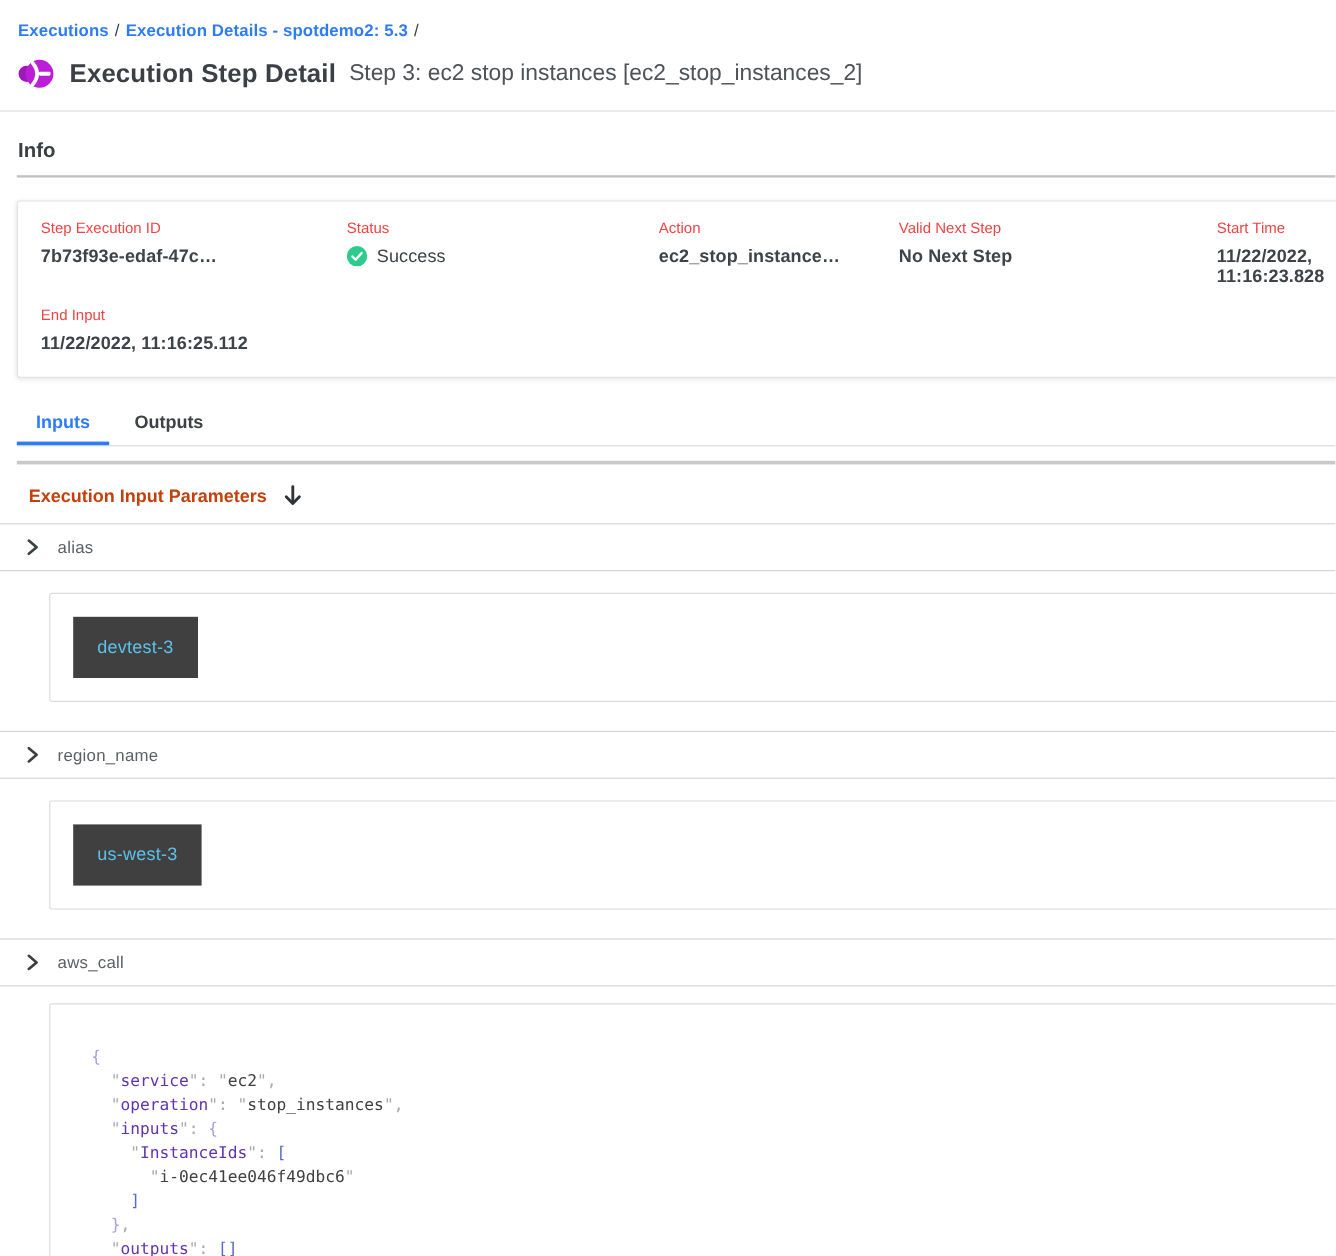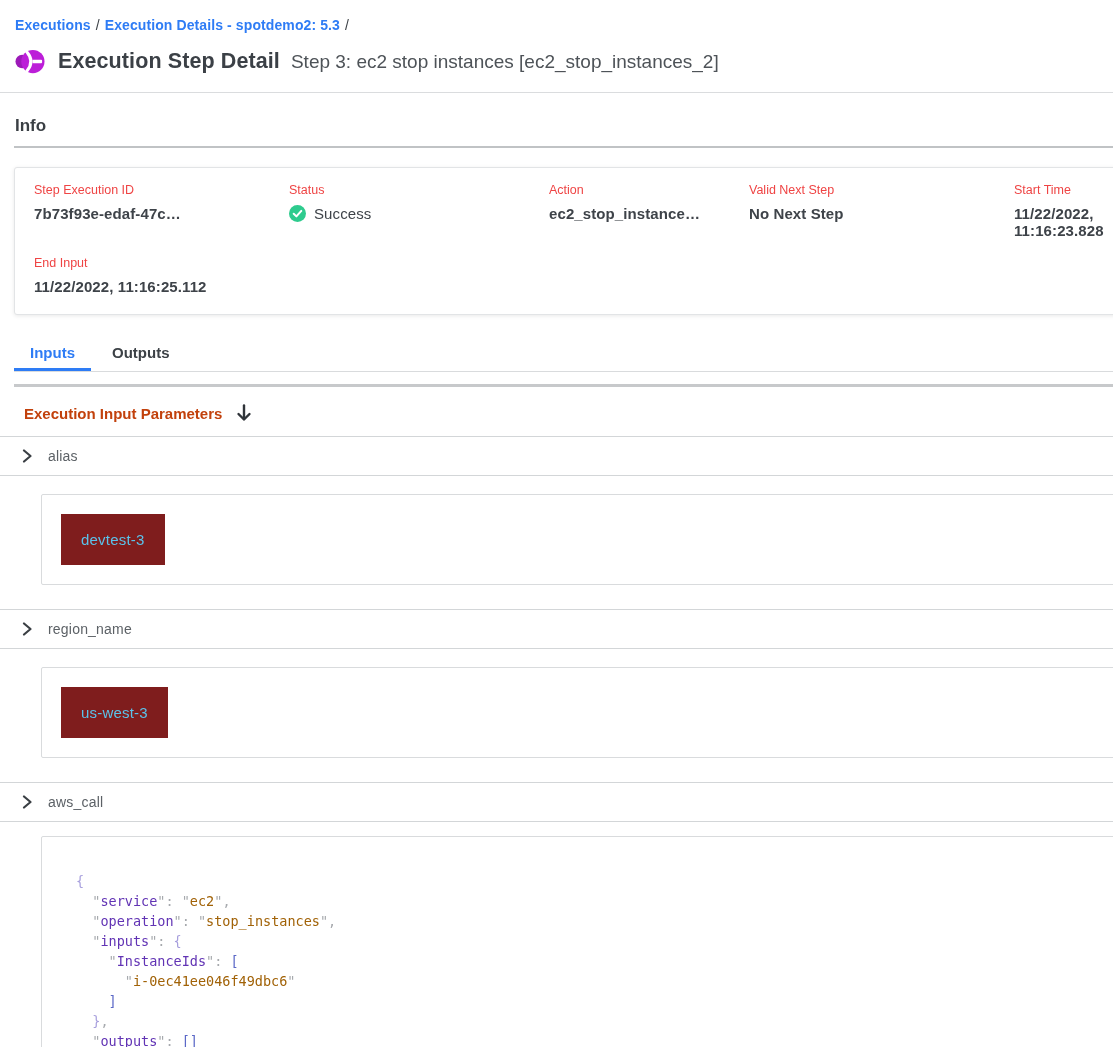--- a/index.html
+++ b/index.html
@@ -52,33 +52,33 @@
   .params-header + .hdivider { margin-top:14px; }
 
   
   .section-row { display:flex; align-items:center; padding:10px 0 10px 20px; height:38px; cursor:pointer; }
   .chevron { width:14px; height:14px; margin-right:14px; flex:0 0 auto; }
   .section-label { font-size:14px; color:#5c6166; letter-spacing:.2px; }
 
   
   .content-box { margin:18px -2px 24px 41px; border:1px solid #d9dbdd; border-radius:2px;
     background:#fff; padding:19px; min-height:88px; }
-  .chip { display:inline-block; background:#7f1d1d; color:#5bc2ea; font-size:15px;
+  .chip { display:inline-block; background:#404040; color:#5bc2ea; font-size:15px;
     padding:17px 20px; letter-spacing:.2px; }
 
   
   .code-box { margin:14px -2px 0 41px; border:1px solid #d9dbdd; border-radius:2px;
     background:#fff; padding:34px 20px 20px 34px; height:400px; }
   .code { font-family:"DejaVu Sans Mono", monospace; font-size:13.5px; line-height:20px;
     white-space:pre; }
   .tok-plain { color:#9fa3a7; }
   .tok-q     { color:#a6a9ad; }
   .tok-punc  { color:#a6a9ad; }
   .tok-key   { color:#6133b4; }
-  .tok-str   { color:#a16207; }
+  .tok-str   { color:#404040; }
   .tok-brace { color:#a79fdd; }
   .tok-bracket { color:#5b68c7; }
 </style>
 </head>
 <body>
 
 <nav class="breadcrumb">
   <span class="crumb-link">Executions</span><span class="crumb-sep">/</span><span class="crumb-link">Execution Details - spotdemo2: 5.3</span><span class="crumb-sep">/</span>
 </nav>
 

